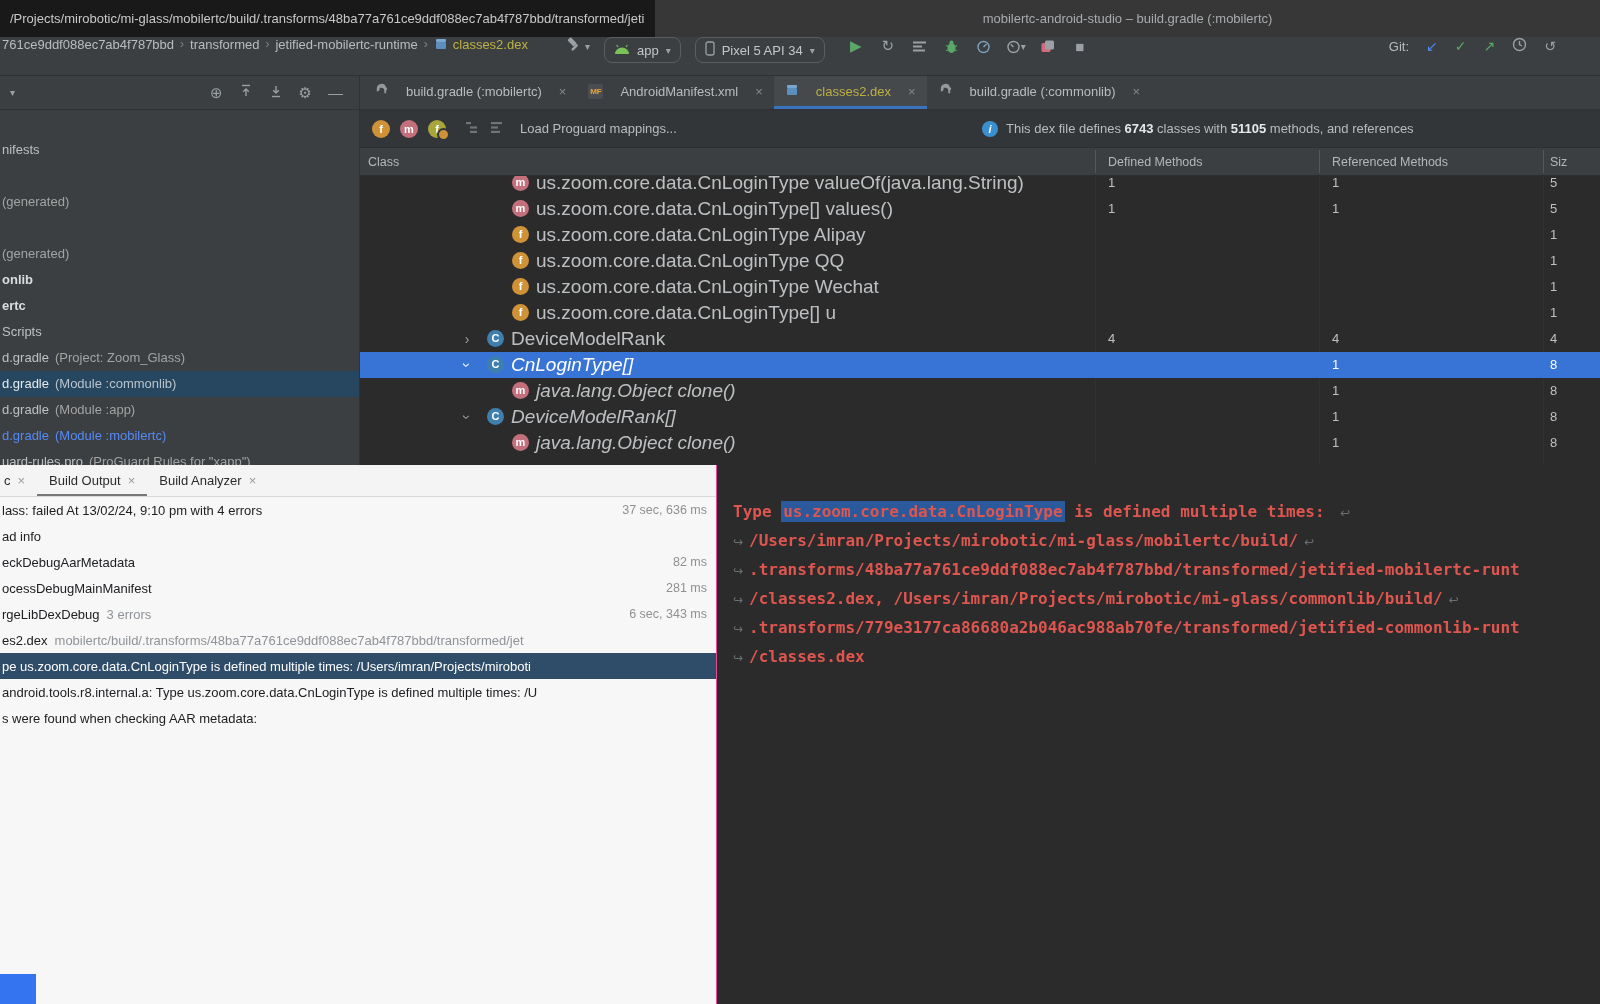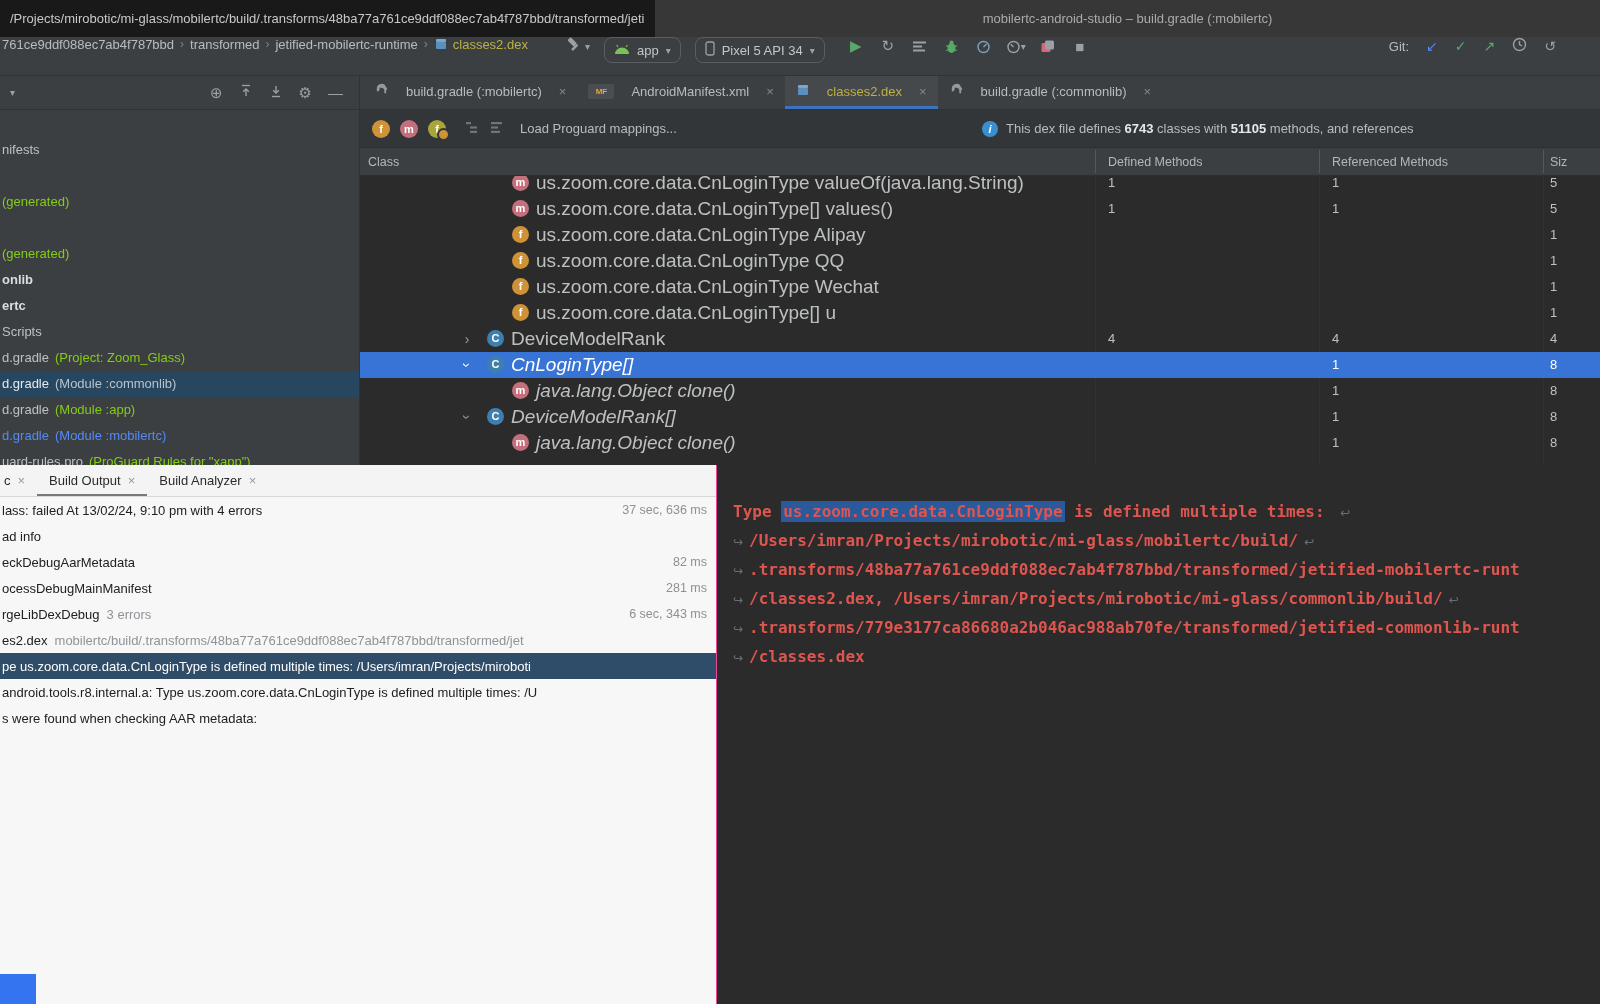--- a/index.html
+++ b/index.html
@@ -32,21 +32,21 @@
   .tt-right{margin-left:auto;display:flex;gap:16px;align-items:center;padding-right:6px;color:#9aa0a3}
   .tt-ic{font-size:15px;line-height:1}
 
   
   #tabs-bar{left:360px;top:76px;width:1240px;height:34px;background:#3c3f41;border-bottom:1px solid #323232;display:flex;align-items:stretch;padding-left:3px}
   .etab{display:flex;align-items:center;gap:17px;padding:0 11px;border-bottom:3px solid transparent}
   .etab .lbl{color:#b9bcbe}
   .etab .cl{color:#85898c;font-size:13px}
   .etab.active{background:#45494c;border-bottom-color:#3a74c0}
   .etab.active .lbl{color:#bdb043}
-  .mf-badge{width:26px;height:15px;border-radius:2px;background:#4a4e52;color:#e8a33d;font-size:8px;font-weight:bold;display:flex;align-items:center;justify-content:center}
+  .mf-badge{width:15px;height:15px;border-radius:2px;background:#4a4e52;color:#e8a33d;font-size:8px;font-weight:bold;display:flex;align-items:center;justify-content:center}
 
   
   #dex-toolbar{left:360px;top:110px;width:1240px;height:38px;background:#333639;border-bottom:1px solid #2c2e30;display:flex;align-items:center;gap:10px;padding-left:12px;position:absolute}
   .filt{width:18px;height:18px;border-radius:50%;color:#fff;font-weight:bold;font-size:11px;display:flex;align-items:center;justify-content:center;flex:none}
   .filt.f1{background:#cf9236}
   .filt.f2{background:#c4707c}
   .filt.f3{background:#a8a53b;position:relative}
   .filt.f3::after{content:"";position:absolute;right:-4px;bottom:-3px;width:9px;height:9px;border-radius:50%;background:#cf9236;border:2px solid #333639}
   .load-lbl{color:#b9bcbe;margin-left:6px}
   .info-group{position:absolute;left:622px;top:0;height:100%;width:618px;display:flex;align-items:center;gap:8px;overflow:hidden;white-space:nowrap}
@@ -75,21 +75,21 @@
   .tnum{position:absolute;top:0;line-height:26px;font-size:13px;color:#bdc0c2}
   .tnum.def{left:748px}.tnum.ref{left:972px}.tnum.size{left:1190px}
   .trow.sel .tname,.trow.sel .tnum,.trow.sel .chev{color:#fff}
 
   
   #tree-panel{left:0;top:110px;width:360px;height:355px;background:#3c3f41;border-right:1px solid #323232;overflow:hidden}
   #tree-items{margin-top:27px}
   .titem{height:26px;line-height:26px;white-space:nowrap;overflow:hidden;padding-left:2px}
   .tmain{color:#bdc0c2}
   .titem.bold .tmain{color:#dadde0;font-weight:bold}
-  .tdesc{color:#84cc16;margin-left:6px}
+  .tdesc{color:#a3a3a3;margin-left:6px}
   .tmain:empty + .tdesc{margin-left:0}
   .titem.sel{background:#274760}
   .titem.sel .tmain{color:#e4e9ed}
   .titem.sel .tdesc{color:#b7c3cd}
   .titem.link .tmain,.titem.link .tdesc{color:#548af7}
 
   
   #build-tabs{left:0;top:465px;width:716px;height:32px;background:#f4f4f4;border-bottom:1px solid #d8d8d8;display:flex;align-items:stretch}
   .btab{display:flex;align-items:center;gap:7px;padding:0 12px;color:#2b2b2b}
   .btab:first-child{padding-left:4px}

